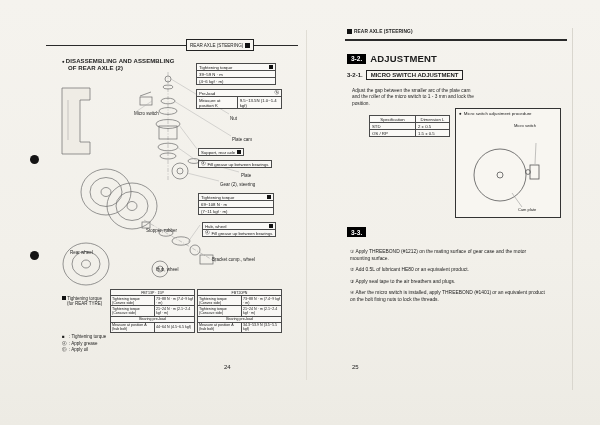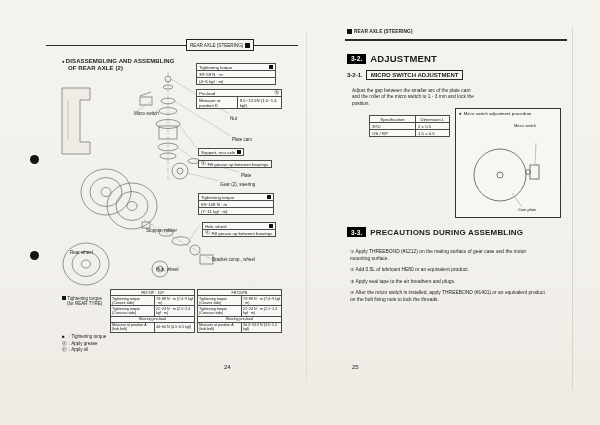--- a/index.html
+++ b/index.html
@@ -357,21 +357,20 @@
         <path d="M80 12 L79 33" stroke="#888" stroke-width="0.5"></path>
         <path d="M66 76 L56 62" stroke="#888" stroke-width="0.5"></path>
       </g>
     </svg>
     <div class="figlbl" style="left:58px; top:14px;">Micro switch</div>
     <div class="figlbl" style="left:62px; top:98px;">Cam plate</div>
   </div>
 
   <div class="sec-head" style="left:347px; top:227px;">
     <span class="sec-num">3-3.</span>
-    <span class="sec-title sm">PRECAUTIONS DURING ASSEMBLING</span>
   </div>
 
   <div class="prec-wrap" style="left:350px; top:249px;">
     <div class="precaution">① Apply THREEBOND (#1212) on the mating surface of gear case and the motor mounting surface.</div>
     <div class="precaution">② Add 0.5L of lubricant HE80 or an equivalent product.</div>
     <div class="precaution">③ Apply seal tape to the air breathers and plugs.</div>
     <div class="precaution">④ After the micro switch is installed, apply THREEBOND (#1401) or an equivalent product on the bolt fixing nuts to lock the threads.</div>
   </div>
 
   <div class="pageno" style="left:352px; top:364px;">25</div>

